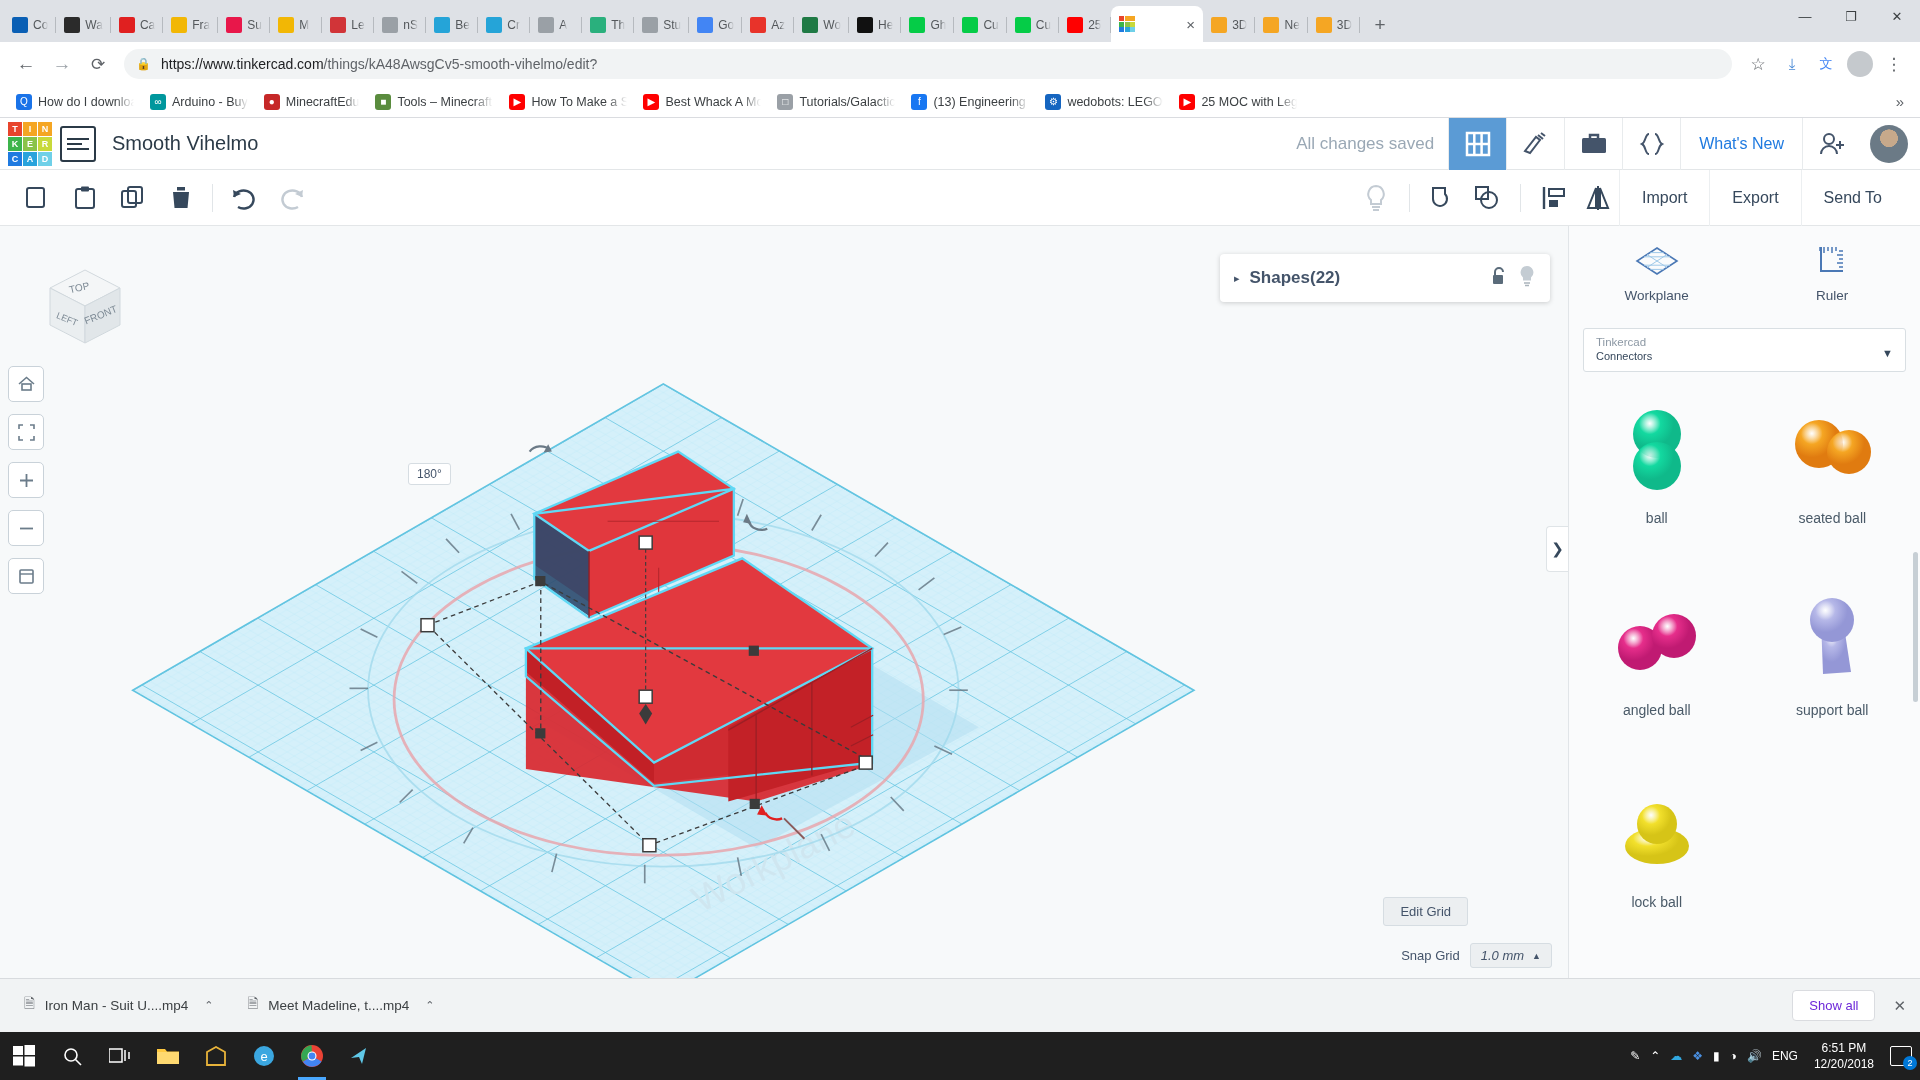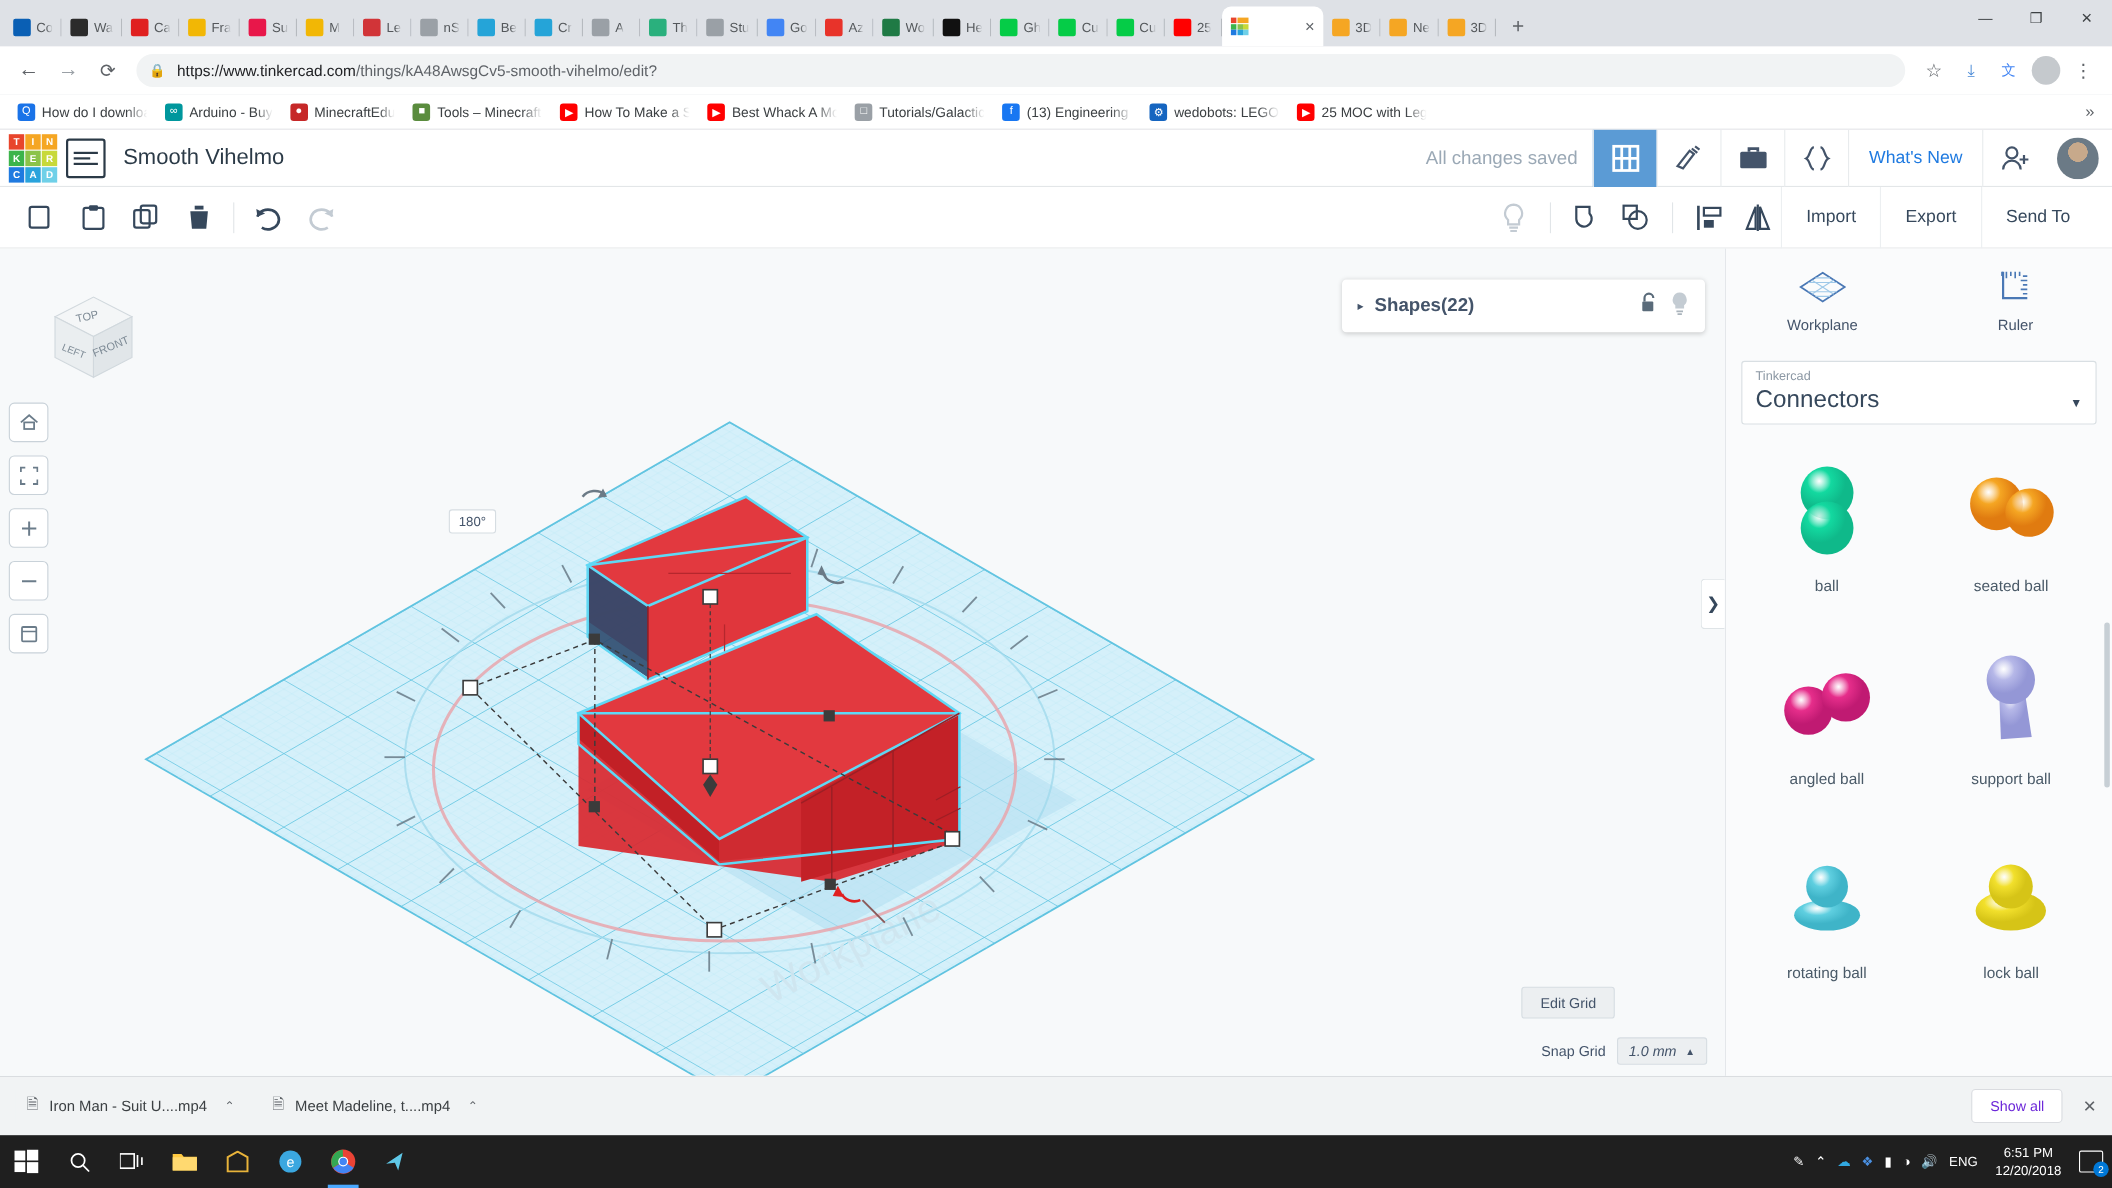--- a/index.html
+++ b/index.html
@@ -107,23 +107,23 @@
                   border:1px solid #dfe4e7; border-right:none; border-radius:4px 0 0 4px;
                   display:flex; align-items:center; justify-content:center; color:#36485c; font-size:15px; z-index:5; }
 
   
   .sidebar { width:352px; background:#fafbfc; border-left:1px solid #e1e5e8; display:flex; flex-direction:column; }
   .sb-top { display:flex; height:92px; }
   .sb-top-item { flex:1; display:flex; flex-direction:column; align-items:center; justify-content:center; gap:7px;
                  font-size:13.5px; color:#44546a; }
   .sb-drop { margin:10px 14px 0; background:#fff; border:1px solid #d9dfe3; border-radius:3px; padding:7px 12px 9px; position:relative; }
   .sb-drop .lbl { font-size:11.5px; color:#8c98a4; }
-  .sb-drop .val { font-size:22px; color:#36485c; margin-top:2px; }
+  .sb-drop .val { font-size:11px; color:#36485c; margin-top:2px; }
   .sb-drop .arrow { position:absolute; right:12px; bottom:12px; color:#36485c; font-size:11px; }
-  .sb-grid { flex:1; display:grid; grid-template-columns:1fr 1fr; gap:4px; padding:16px 10px; align-content:start; overflow:hidden; position:relative; }
+  .sb-grid { flex:1; display:grid; grid-template-columns:1fr 1fr; gap:20px; padding:16px 10px; align-content:start; overflow:hidden; position:relative; }
   .shape-cell { display:flex; flex-direction:column; align-items:center; justify-content:flex-start; padding-top:12px; height:172px; }
   .shape-cell .nm { font-size:14px; color:#4a5a68; margin-top:10px; }
   .sb-scroll { position:absolute; right:2px; top:180px; width:5px; height:150px; background:#c7cfd5; border-radius:3px; }
 
   
   .dlbar { height:54px; background:#f1f3f4; border-top:1px solid #d8dbde; display:flex; align-items:center; padding:0 14px; gap:14px; }
   .dlitem { display:flex; align-items:center; gap:10px; background:#f1f3f4; border-radius:4px; padding:7px 10px; font-size:13.5px; color:#3c4043; }
   .dlitem .up { color:#5f6368; font-size:11px; margin-left:6px; }
   .dl-right { margin-left:auto; display:flex; align-items:center; gap:18px; }
   .showall { font-size:13px; color:#6d28d9; border:1px solid #dadce0; background:#fff; border-radius:4px; padding:7px 16px; }
@@ -755,34 +755,20 @@
                   </radialGradient>
                 </defs>
                 <path d="M44 28 L66 28 L74 80 L46 82 Z" fill="url(#g3)"></path>
                 <circle cx="55" cy="28" r="22" fill="url(#g3)"></circle>
               </svg>
               <div class="nm">support ball</div>
             </div>
             <div class="shape-cell">
               <svg width="110" height="100" viewBox="0 0 110 100">
                 <defs>
-                  <radialGradient id="g4" cx="35%" cy="28%">
-                    <stop offset="0%" stop-color="#ffffff" stop-opacity=".75"></stop>
-                    <stop offset="45%" stop-color="#5fcfe0"></stop>
-                    <stop offset="100%" stop-color="#3fb4c8"></stop>
-                  </radialGradient>
-                </defs>
-                <ellipse cx="55" cy="66" rx="30" ry="14" fill="url(#g4)"></ellipse>
-                <circle cx="55" cy="40" r="19" fill="url(#g4)"></circle>
-              </svg>
-              <div class="nm">rotating ball</div>
-            </div>
-            <div class="shape-cell">
-              <svg width="110" height="100" viewBox="0 0 110 100">
-                <defs>
                   <radialGradient id="g5" cx="35%" cy="28%">
                     <stop offset="0%" stop-color="#ffffff" stop-opacity=".75"></stop>
                     <stop offset="45%" stop-color="#f2e02c"></stop>
                     <stop offset="100%" stop-color="#d6c417"></stop>
                   </radialGradient>
                 </defs>
                 <ellipse cx="55" cy="62" rx="32" ry="18" fill="url(#g5)"></ellipse>
                 <circle cx="55" cy="40" r="20" fill="url(#g5)"></circle>
               </svg>
               <div class="nm">lock ball</div>

